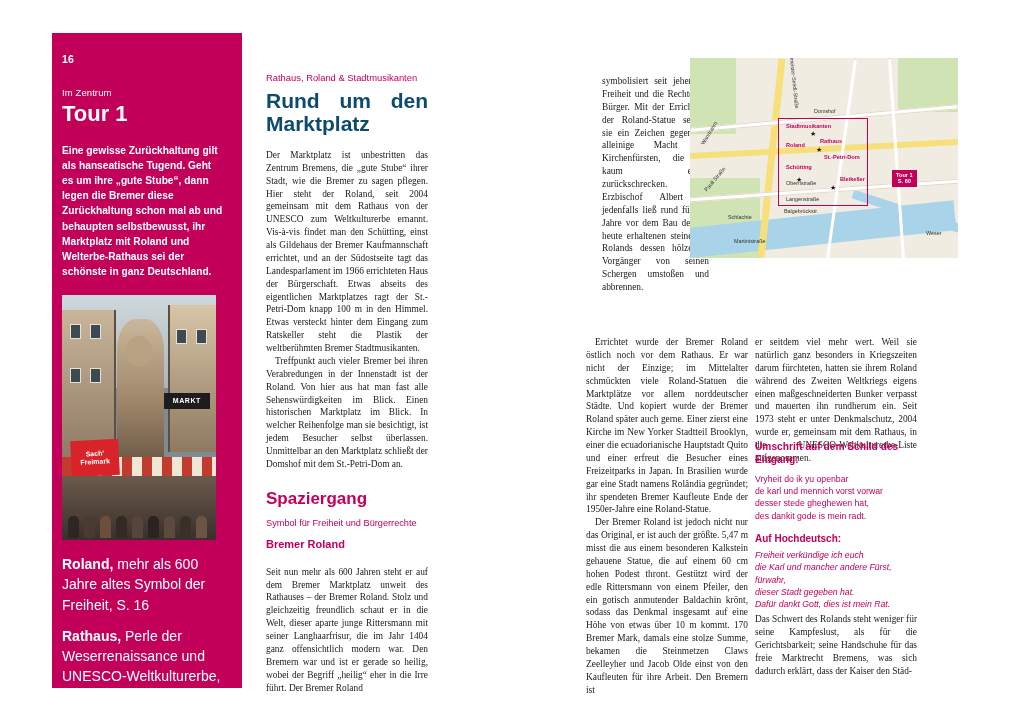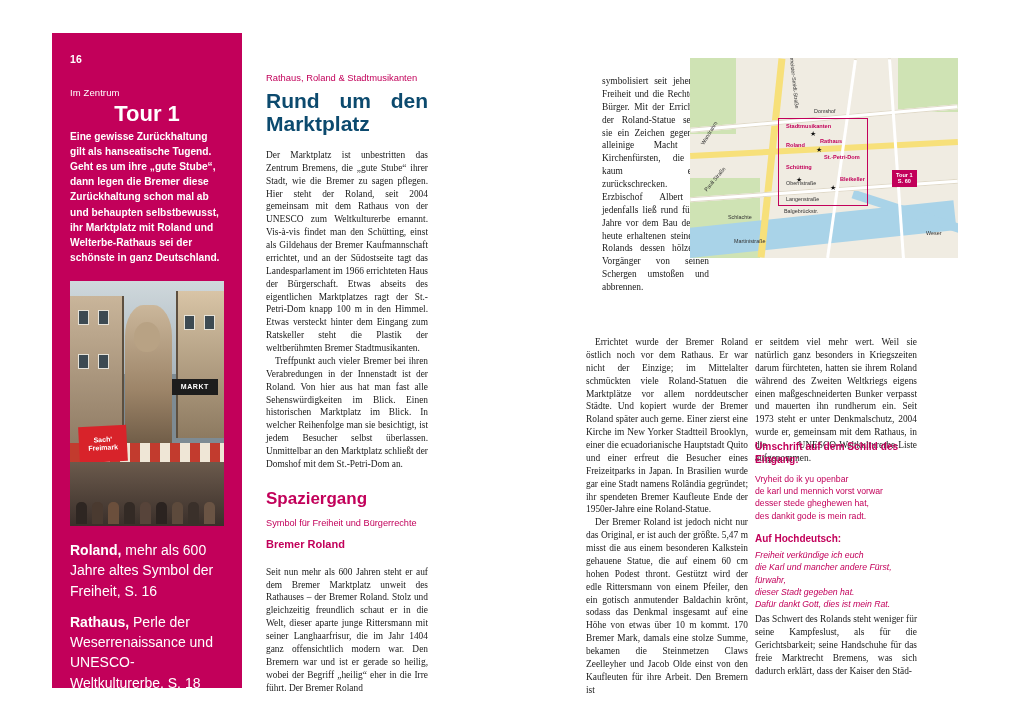--- a/index.html
+++ b/index.html
@@ -25,40 +25,39 @@
   
   .sidebar {
     position: absolute;
     left: 52px;
     top: 33px;
     width: 190px;
     height: 655px;
     background: #c2005a;
     color: #ffffff;
     box-sizing: border-box;
-    padding: 20px 18px 0 18px;
+    padding: 20px 18px 0 10px;
     font-family: "Liberation Sans", sans-serif;
   }
   .page-number {
     font-size: 10.5px;
     font-weight: bold;
     letter-spacing: .02em;
     margin-bottom: 22px;
   }
   .sidebar-kicker {
     font-size: 9.5px;
     letter-spacing: .01em;
     margin-bottom: 4px;
   }
   .sidebar-title {
     font-size: 22px;
     font-weight: bold;
-    margin: 0 0 4px 0;
+    margin: 0 0 18px 0;
     line-height: 1.05;
-    text-align: center;
   }
   .sidebar-lead {
     font-size: 10.2px;
     line-height: 1.48;
     font-weight: bold;
     margin-bottom: 16px;
   }
 
   .photo {
     width: 154px;

